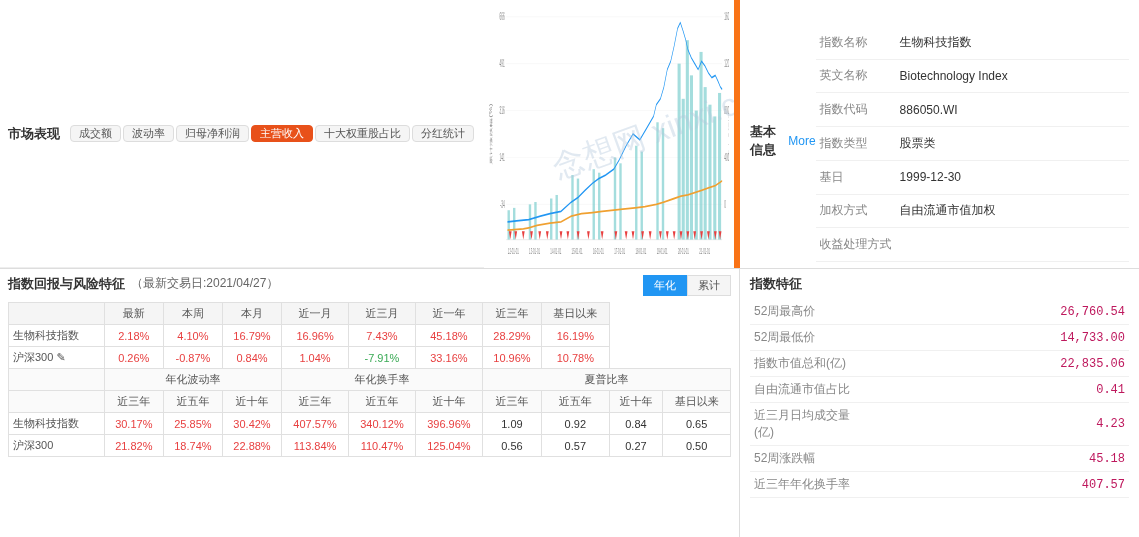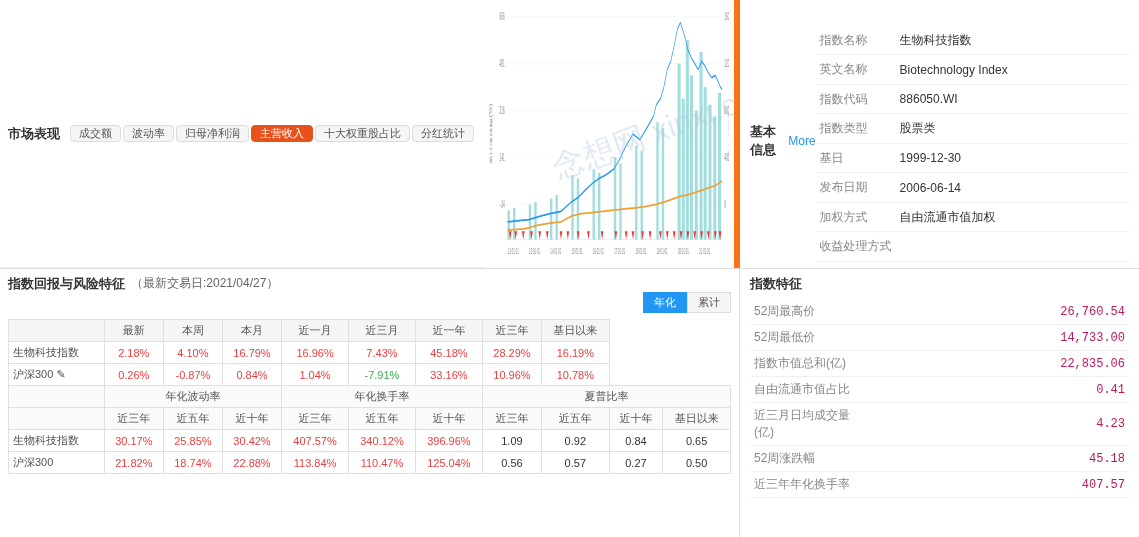--- a/index.html
+++ b/index.html
@@ -144,21 +144,20 @@
       margin-left: auto;
       display: flex;
     }
     .toggle-btn {
       padding: 2px 10px;
       border: 1px solid #ddd;
       cursor: pointer;
       font-size: 11px;
       background: #f5f5f5;
       color: #555;
-      margin-top: 17px;
     }
     .toggle-btn.active {
       background: #2196F3;
       color: #fff;
       border-color: #2196F3;
     }
     .return-table-wrapper {
       flex: 1;
       overflow: hidden;
     }
@@ -394,24 +393,20 @@
         </tr>
         <tr>
           <td>指数类型</td>
           <td class="bold-val">股票类</td>
         </tr>
         <tr>
           <td>基日</td>
           <td>1999-12-30</td>
         </tr>
         <tr>
-          <td>发布日期</td>
-          <td>2006-06-14</td>
-        </tr>
-        <tr>
           <td>加权方式</td>
           <td>自由流通市值加权</td>
         </tr>
         <tr>
           <td>收益处理方式</td>
           <td></td>
         </tr>
       </tbody>
         </table>
     </div>

